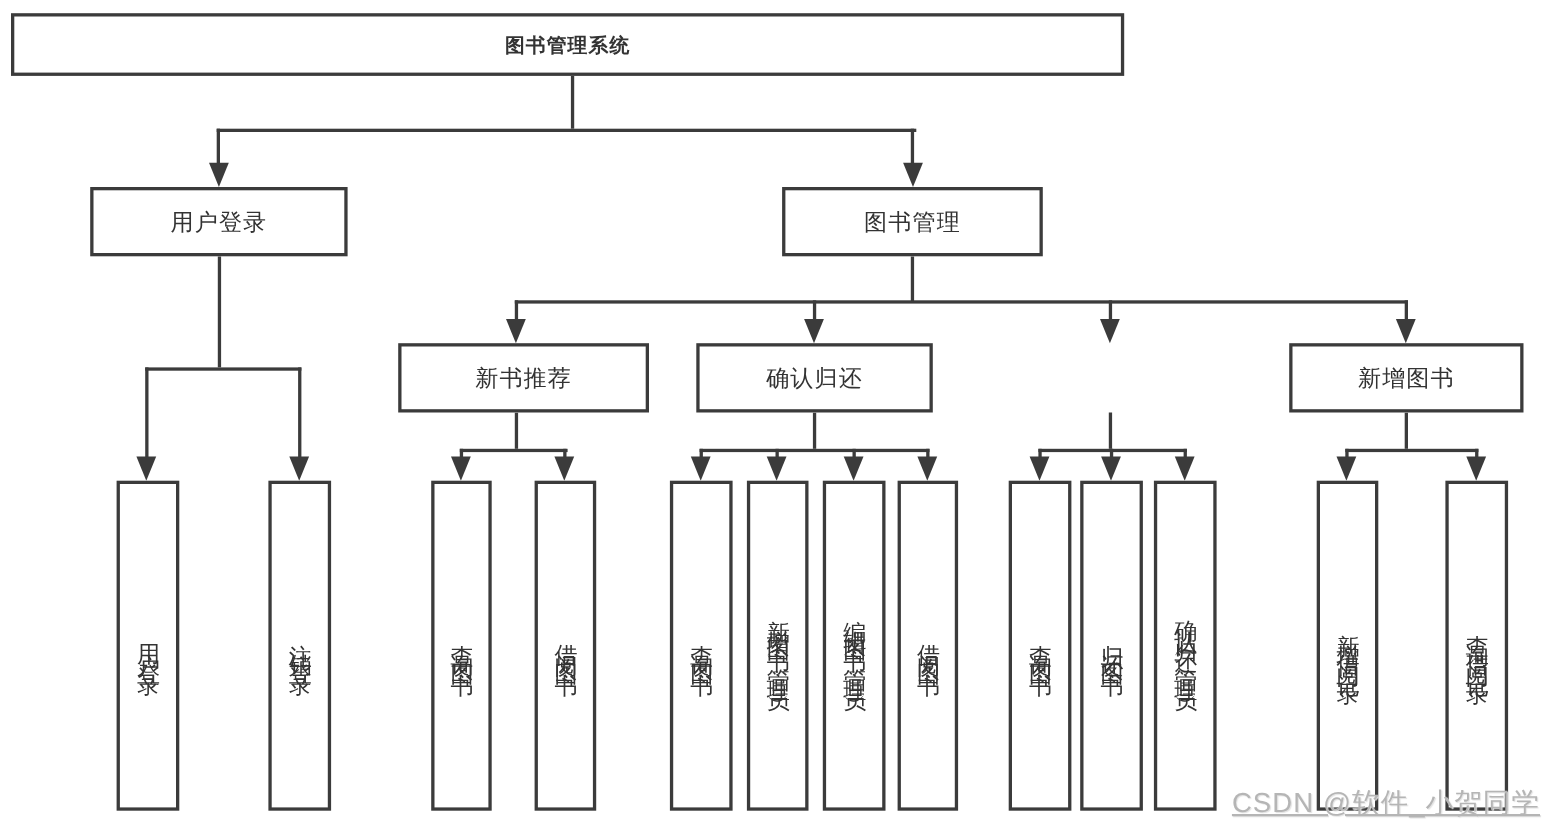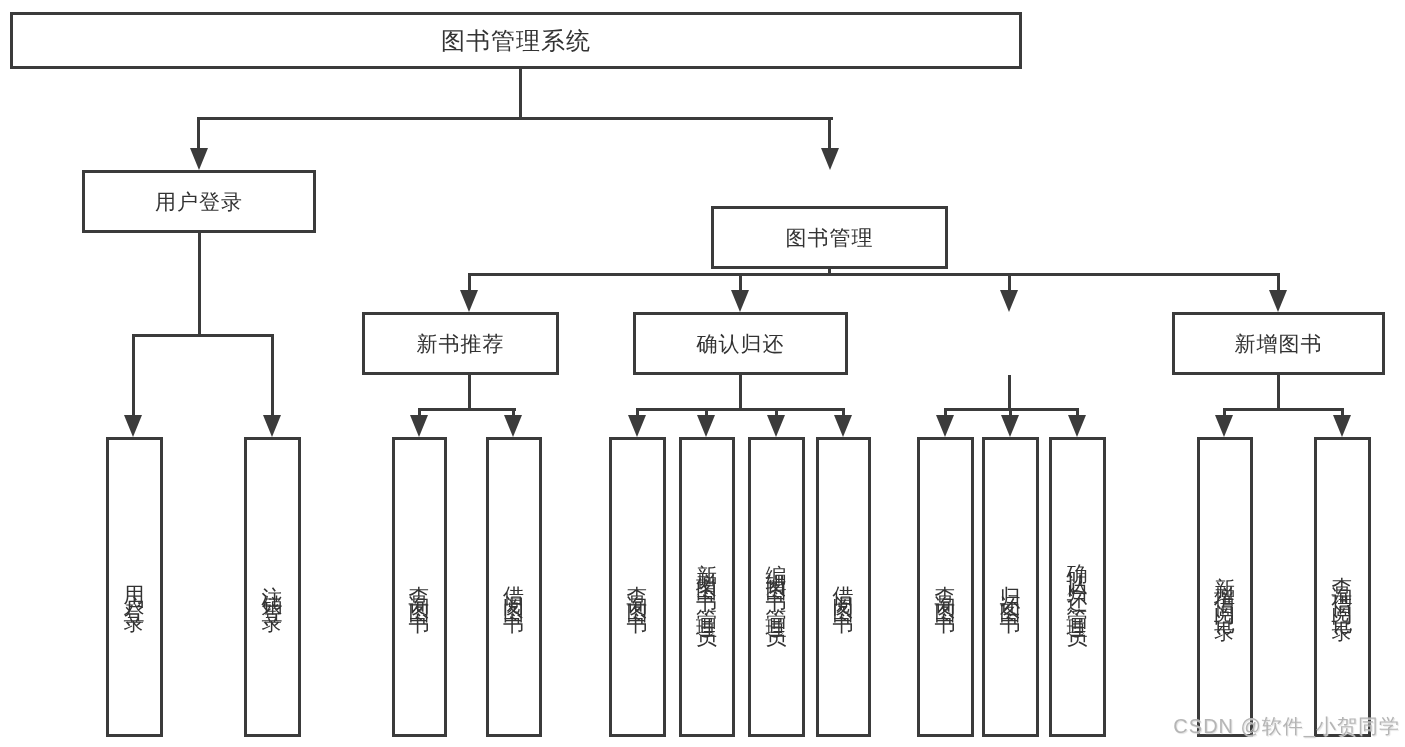--- a/index.html
+++ b/index.html
@@ -12,28 +12,28 @@
   .h { position:absolute; height:3px; background:var(--line); z-index:1; }
   .arrow { position:absolute; width:0; height:0; z-index:1;
            border-left:9px solid transparent; border-right:9px solid transparent;
            border-top:22px solid var(--line); }
 
   
   .node { position:absolute; border:3px solid var(--line); background:#ffffff;
           display:flex; align-items:center; justify-content:center;
           color:var(--txt); z-index:2; }
   .lvl   { font-size:21px; letter-spacing:1px; }
-  .root  { font-size:24px; letter-spacing:1px; }
+  .root  { font-size:18px; letter-spacing:1px;font-weight:bold; }
   .leaf  { }
   .vtext { writing-mode:vertical-rl; text-orientation:mixed;
            font-size:21px; letter-spacing:9px; line-height:1.1; color:var(--txt); }
 
   .watermark { position:absolute; right:5px; top:713px; z-index:3;
-               font-size:20px; color:#b5b5b5; letter-spacing:1px;
-               text-shadow:1px 1px 1px #e2e2e2; }
+               font-size:25px; color:#b5b5b5; letter-spacing:1px;
+               text-shadow:1px 1px 1px #e2e2e2;text-decoration:underline; }
 </style>
 </head>
 <body>
 
 <div class="canvas">
 
   <div class="v" style="left:519px; top:69px;  height:48px;"></div>
   <div class="h" style="left:197px; top:117px; width:636px;"></div>
   <div class="v" style="left:197px; top:117px; height:33px;"></div>
   <div class="v" style="left:828px; top:117px; height:33px;"></div>
@@ -88,23 +88,23 @@
   <div class="v" style="left:1277px; top:375px; height:33px;"></div>
   <div class="h" style="left:1223px; top:408px; width:121px;"></div>
   <div class="v" style="left:1223px; top:408px; height:10px;"></div>
   <div class="v" style="left:1341px; top:408px; height:10px;"></div>
   <div class="arrow" style="left:1215px; top:415px;"></div>
   <div class="arrow" style="left:1333px; top:415px;"></div>
 
   <div class="node root" style="left:10px; top:12px; width:1012px; height:57px;">图书管理系统</div>
 
   <div class="node lvl" style="left:82px; top:170px; width:234px; height:63px;">用户登录</div>
-  <div class="node lvl" style="left:711px; top:170px; width:237px; height:63px;margin-top:36px;">图书管理</div>
+  <div class="node lvl" style="left:711px; top:170px; width:237px; height:63px;">图书管理</div>
 
-  <div class="node lvl" style="left:362px; top:312px; width:197px; height:63px;">新书推荐</div>
+  <div class="node lvl" style="left:362px; top:312px; width:228px; height:63px;">新书推荐</div>
   <div class="node lvl" style="left:633px; top:312px; width:215px; height:63px;">确认归还</div>
   <div class="node lvl" style="left:1172px; top:312px; width:213px; height:63px;">新增图书</div>
 
   <div class="node leaf" style="left:106px; top:437px; width:57px; height:300px;">
     <span class="vtext">用户登录</span>
   </div>
   <div class="node leaf" style="left:244px; top:437px; width:57px; height:300px;">
     <span class="vtext">注销登录</span>
   </div>
 

